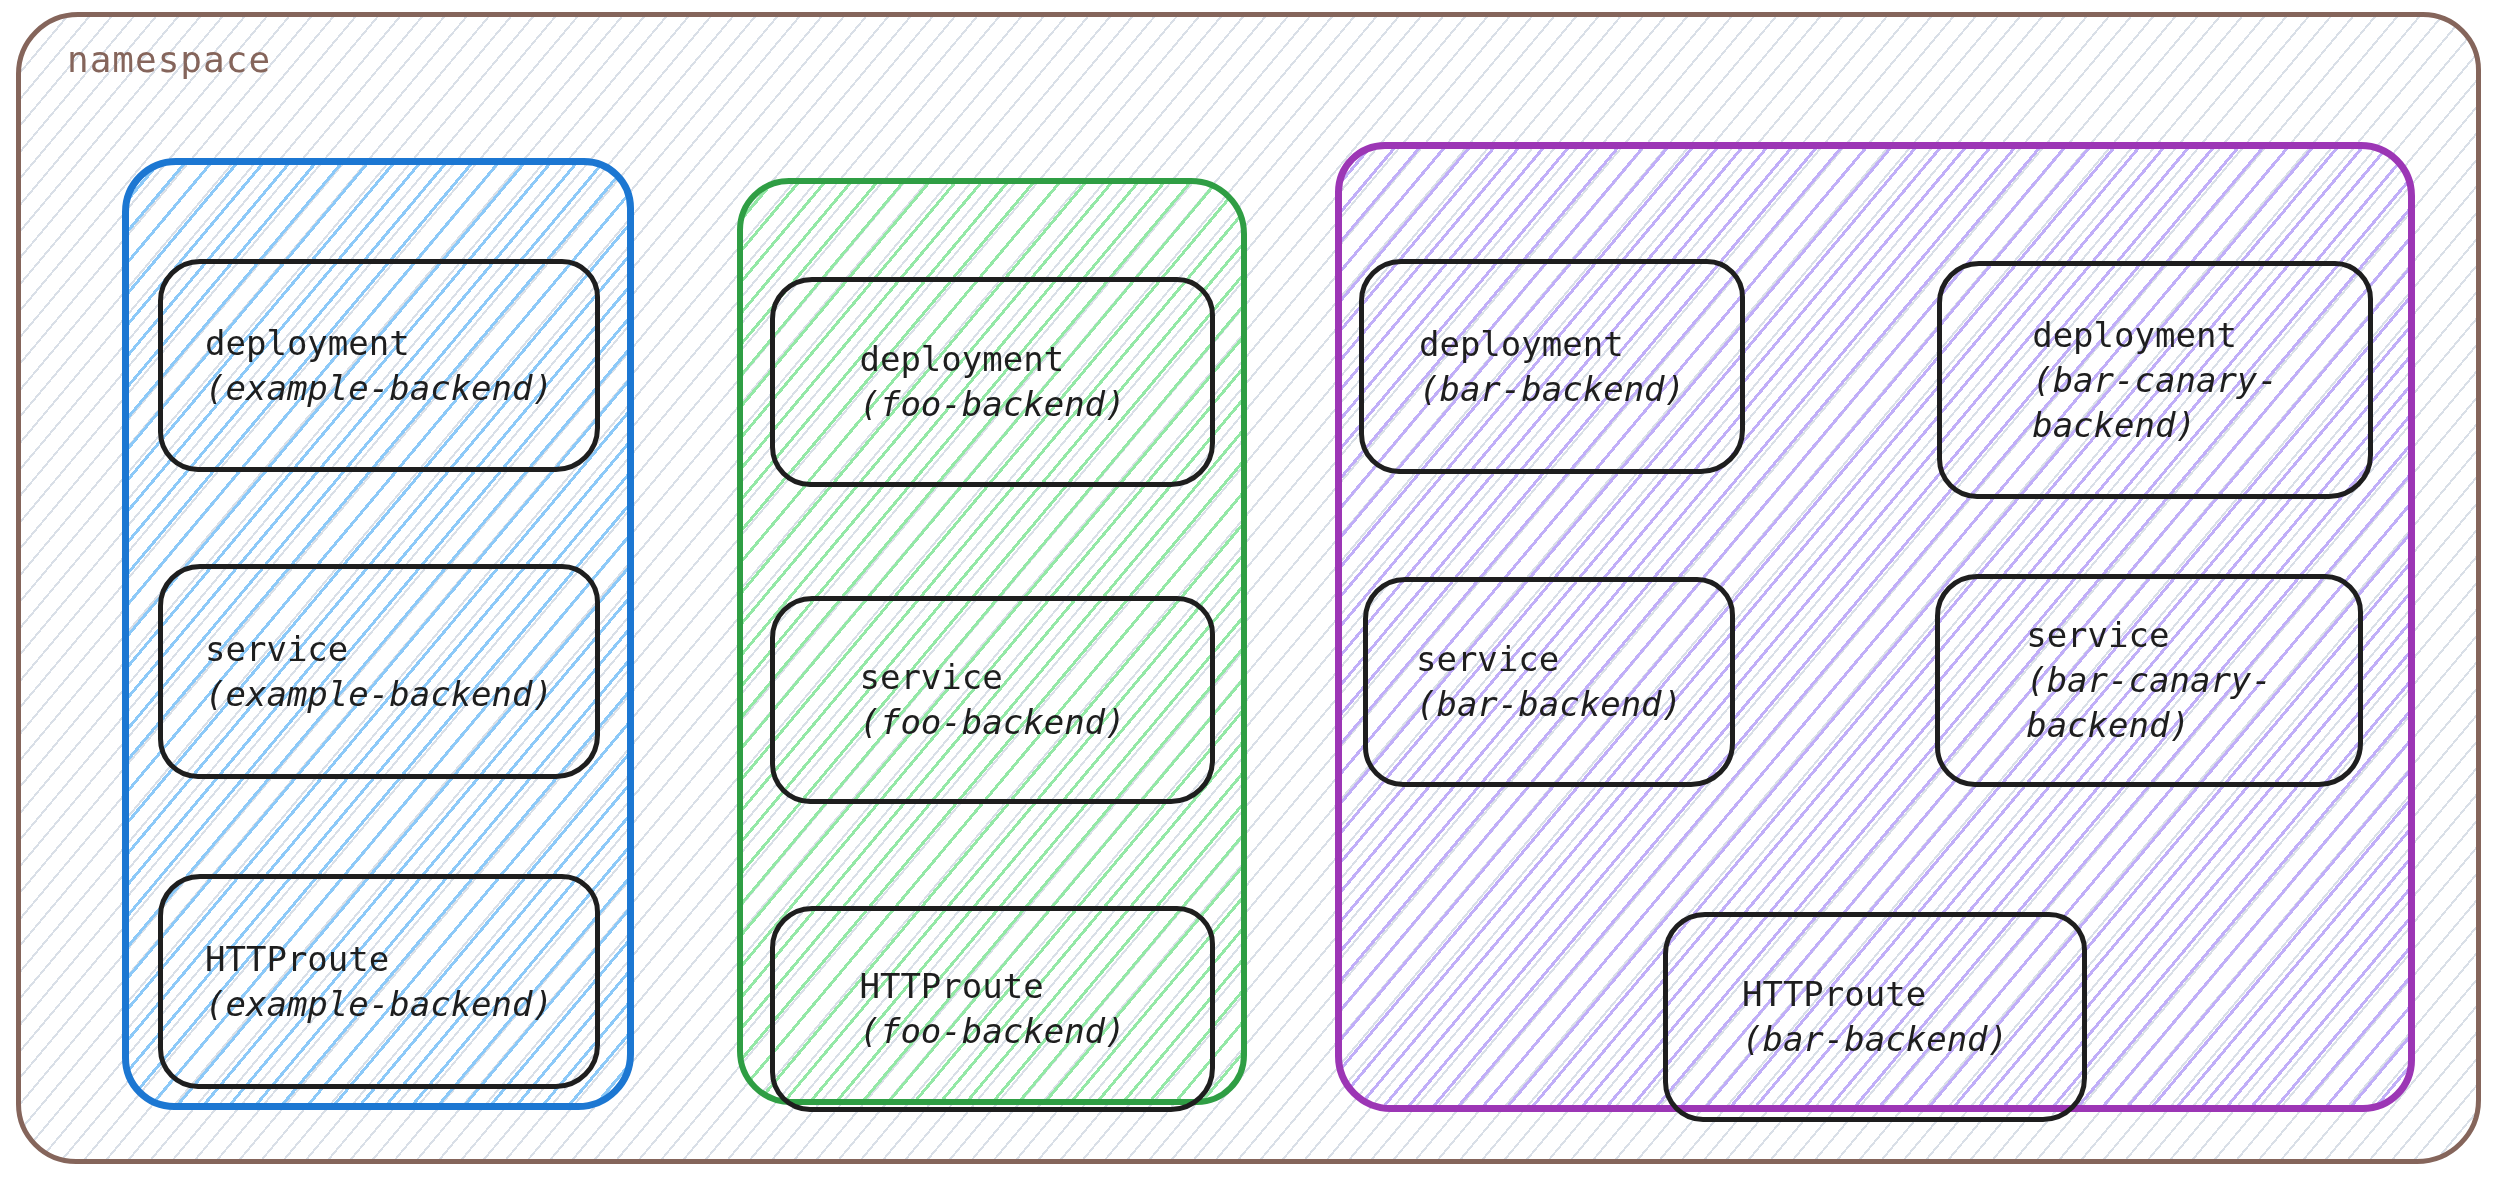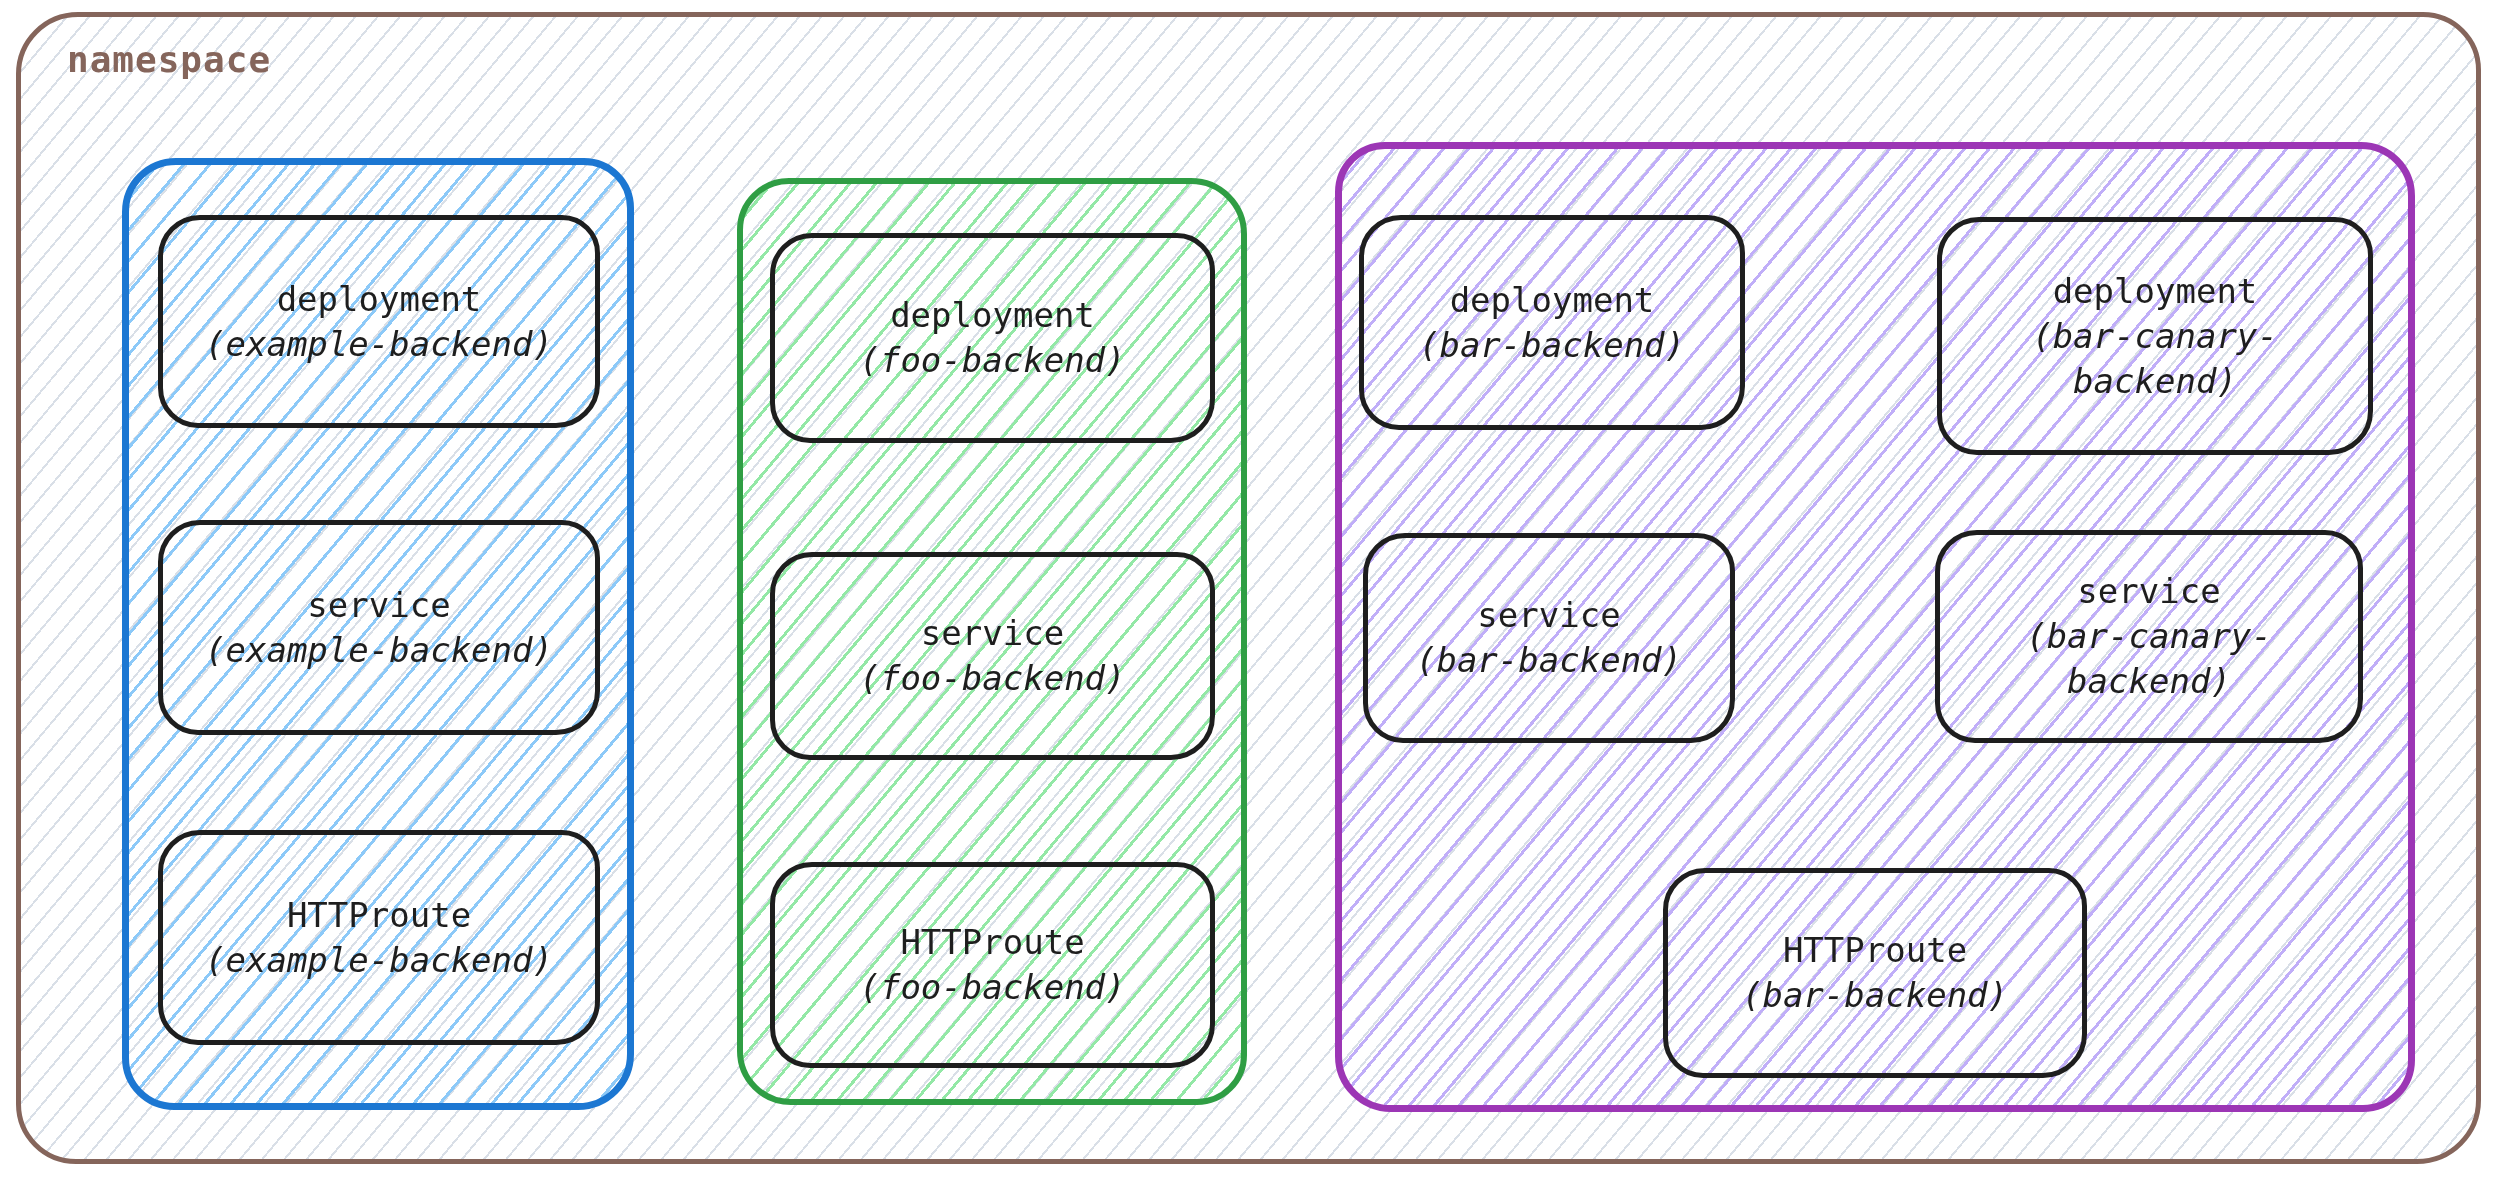--- a/index.html
+++ b/index.html
@@ -28,21 +28,21 @@
     position:absolute;left:16px;top:12px;right:16px;bottom:14px;
     border:5px solid var(--c-namespace-border,#85655b);
     border-radius:62px 58px 64px 60px;
     background-image:repeating-linear-gradient(130deg,
       var(--c-namespace-hatch,#d9dfe7) 0px,
       var(--c-namespace-hatch,#d9dfe7) 2px,
       transparent 2px,transparent 17px);
   }
   .ns-label{
     position:absolute;left:46px;top:22px;
-    font-size:36px;font-weight:bold;letter-spacing:1px;
+    font-size:36px;font-weight:normal;letter-spacing:1px;
     color:var(--c-namespace-label,#85655b);
   }
 
   
   .group{position:absolute;box-sizing:border-box;}
   .group.blue{
     border:7px solid var(--c-blue-border,#1c77d2);
     border-radius:54px 50px 56px 52px;
     background-image:repeating-linear-gradient(130deg,
       var(--c-blue-hatch,#8cc9f8) 0px,var(--c-blue-hatch,#8cc9f8) 3px,
@@ -62,21 +62,22 @@
       var(--c-purple-hatch,#c0aef8) 0px,var(--c-purple-hatch,#c0aef8) 3px,
       transparent 3px,transparent 19px);
   }
 
   
   .node{
     position:absolute;box-sizing:border-box;
     border:5px solid var(--c-node-border,#1e1e1e);
     border-radius:42px 38px 44px 40px;
     display:flex;align-items:center;justify-content:center;
-    text-align:center;
+    text-align:left;
+    margin-top:44px;
   }
   .node-text{font-size:34px;line-height:45px;}
   .node-text .kind{display:block;}
   .node-text .instance{display:block;white-space:pre-line;font-style:italic;}
 </style>
 </head>
 <body>
 
 <div class="canvas">
   <div class="namespace">

